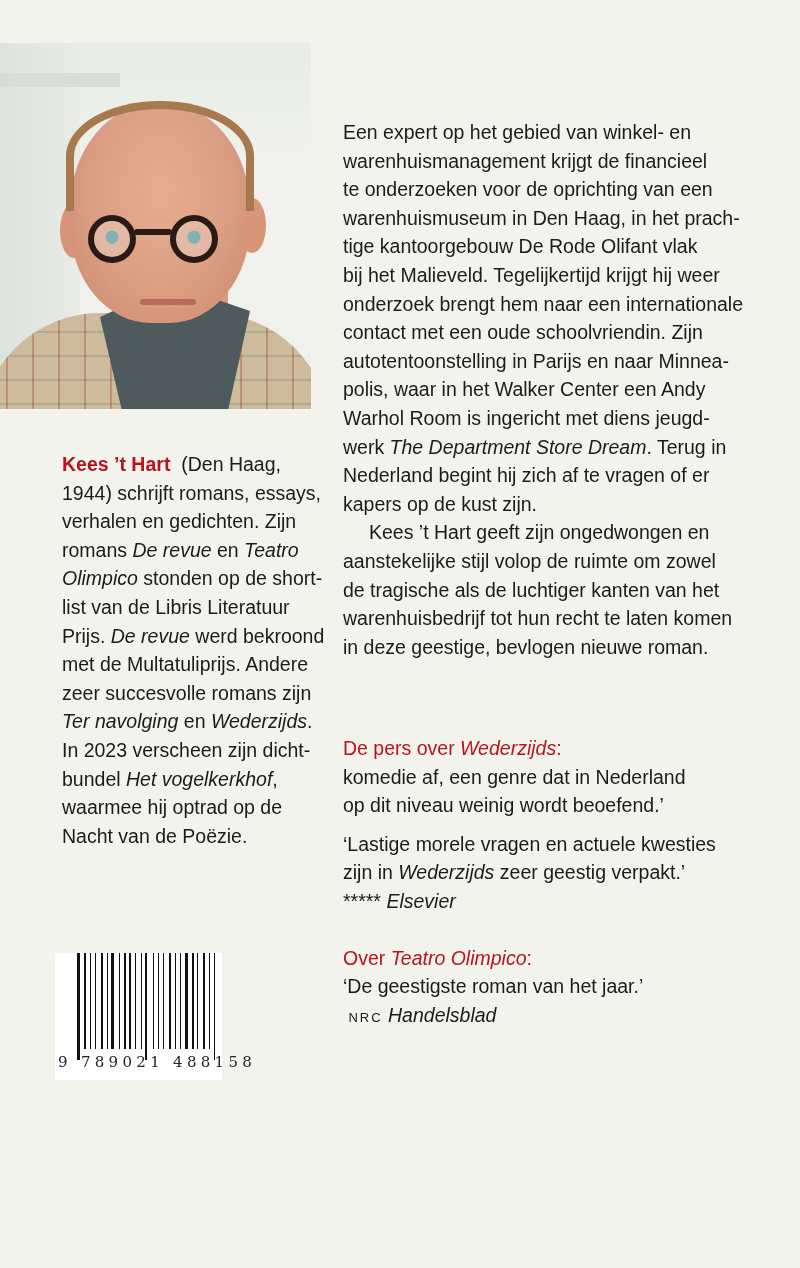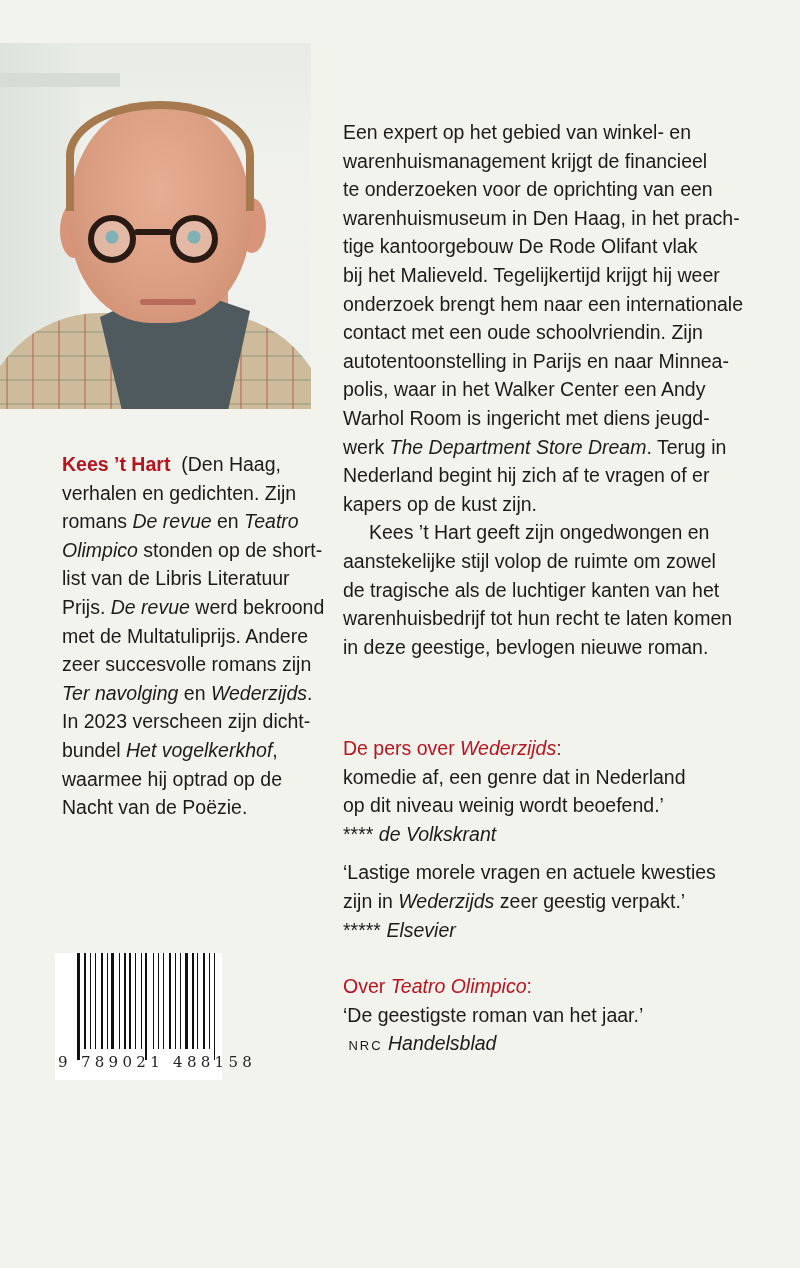--- a/index.html
+++ b/index.html
@@ -116,20 +116,21 @@
   <div class="lens r"></div>
   <div class="bridge"></div>
   <div class="mouth"></div>
 </div>
 
 <div class="bio">
   <span class="line">
     <span class="author">Kees ’t Hart</span>&nbsp;&nbsp;<span>(Den Haag,</span>
   </span>
   <div id="bio-rest">
+      <span class="line"><span>1944) schrijft romans, essays,</span></span>
       <span class="line"><span>verhalen en gedichten. Zijn</span></span>
       <span class="line"><span>romans </span><i>De revue</i><span> en </span><i>Teatro</i></span>
       <span class="line"><i>Olimpico</i><span> stonden op de short-</span></span>
       <span class="line"><span>list van de Libris Literatuur</span></span>
       <span class="line"><span>Prijs. </span><i>De revue</i><span> werd bekroond</span></span>
       <span class="line"><span>met de Multatuliprijs. Andere</span></span>
       <span class="line"><span>zeer succesvolle romans zijn</span></span>
       <span class="line"><i>Ter navolging</i><span> en </span><i>Wederzijds</i><span>.</span></span>
       <span class="line"><span>In 2023 verscheen zijn dicht-</span></span>
       <span class="line"><span>bundel </span><i>Het vogelkerkhof</i><span>,</span></span>
@@ -219,21 +220,20 @@
       <span class="line"><span>in deze geestige, bevlogen nieuwe roman.</span></span>
     </div>
 </div>
 
 <div class="press">
   <span class="heading"><span>De pers over </span><i>Wederzijds</i><span>:</span></span>
   <div id="quote1">
       <span class="line"><span>komedie af, een genre dat in Nederland</span></span>
       <span class="line"><span>op dit niveau weinig wordt beoefend.’</span></span>
     </div>
-  <span class="line"><span>****</span> <i>de Volkskrant</i></span>
   <div class="gap"></div>
   <div id="quote2">
       <span class="line"><span>‘Lastige morele vragen en actuele kwesties</span></span>
       <span class="line"><span>zijn in </span><i>Wederzijds</i><span> zeer geestig verpakt.’</span></span>
     </div>
   <span class="line"><span>*****</span> <i>Elsevier</i></span>
   <div class="gap2"></div>
   <span class="heading"><span>Over </span><i>Teatro Olimpico</i><span>:</span></span>
   <span class="line">‘De geestigste roman van het jaar.’</span>
   <span class="line">&nbsp;<span class="sc">NRC</span> <i>Handelsblad</i></span>

